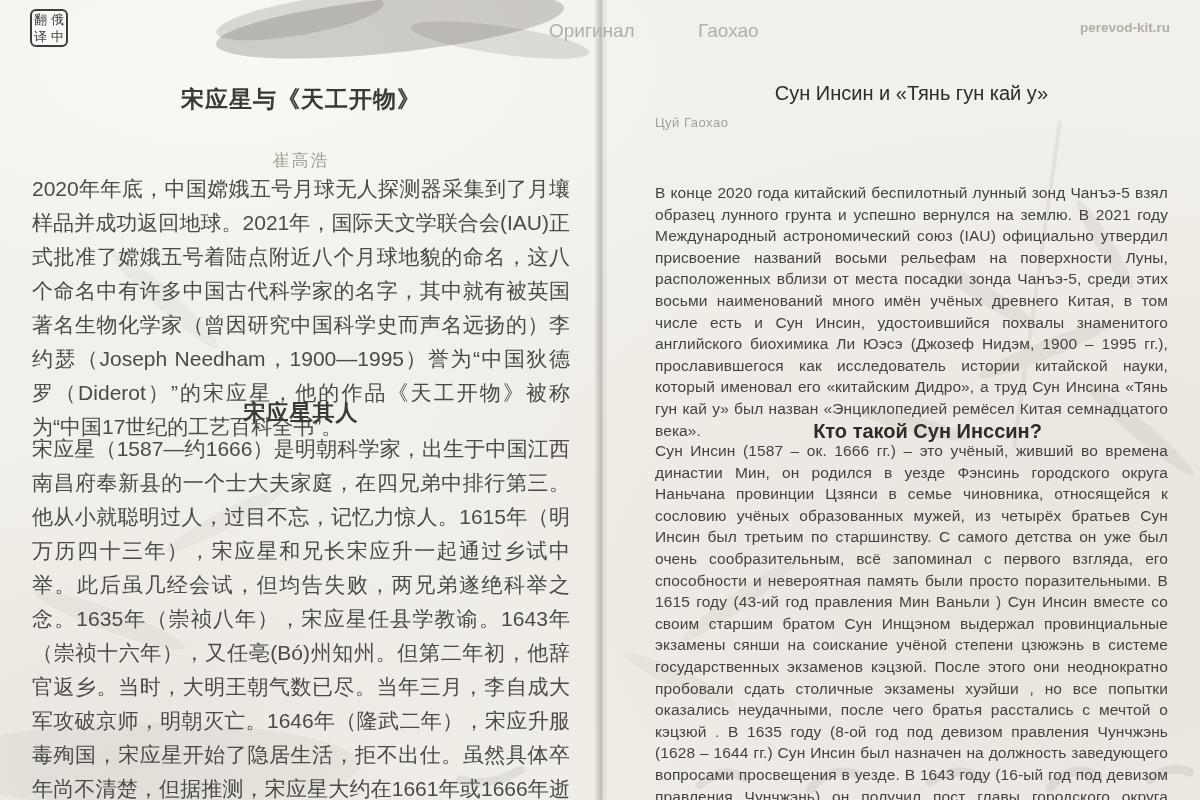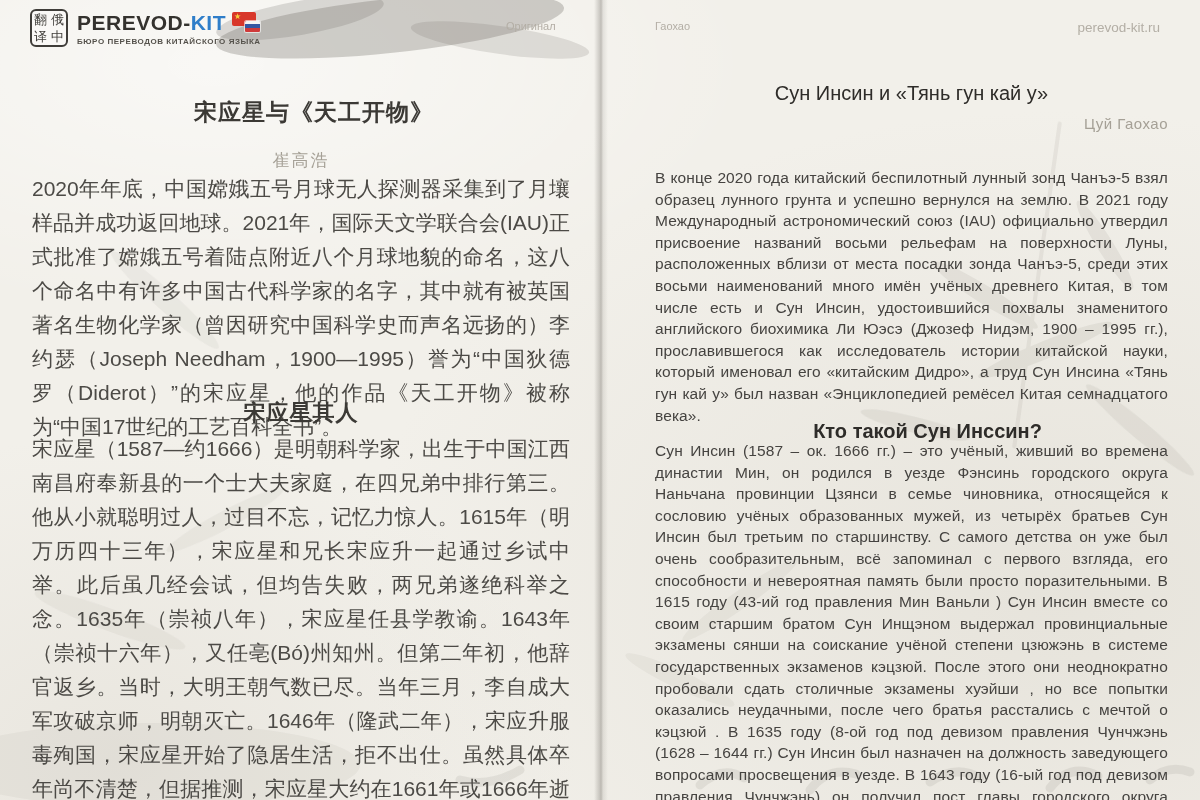--- a/index.html
+++ b/index.html
@@ -21,38 +21,38 @@
   .brand-line{display:flex;align-items:center;gap:6px;}
   .brand{font-weight:bold;font-size:21px;letter-spacing:.5px;color:#34322e;white-space:nowrap;}
   .brand .accent{color:#2f7ec9;}
   .tagline{font-size:8px;font-weight:bold;letter-spacing:.55px;color:#55524c;margin-top:2px;}
   .flags{position:relative;width:32px;height:22px;}
   .flag-cn{position:absolute;left:0;top:0;width:22px;height:14px;background:#d8372a;border-radius:2px;
     color:#f7d23e;font-size:8px;line-height:9px;padding-left:2px;}
   .flag-ru{position:absolute;left:13px;top:9px;width:15px;height:11px;border-radius:1.5px;overflow:hidden;box-shadow:0 0 0 1px rgba(255,255,255,.6);}
   .flag-ru div{height:33.4%;}
   .ru-w{background:#f5f5f5;} .ru-b{background:#3557a2;} .ru-r{background:#cf3a3a;}
-  .hdr-lbl{position:absolute;top:20px;font-size:11px;color:#b3aea5;}
+  .hdr-lbl{position:absolute;top:20px;font-size:19px;color:#b3aea5;margin-left:43px;}
   .lbl-original{left:506px;}
   .lbl-translation{left:655px;}
-  .site-url{position:absolute;top:20px;right:40px;font-size:13.5px;color:#b3aea5;}
+  .site-url{position:absolute;top:20px;right:30px;font-size:13.5px;color:#b3aea5;font-weight:bold;}
   
   .cn{position:absolute;left:32px;width:538px;color:#4c4a46;margin-top:28px;}
   .cn-title{top:84px;text-align:center;font-size:23px;font-weight:bold;color:#3b3935;letter-spacing:1px;}
   .cn-author{top:121px;text-align:center;font-size:17px;color:#a5a096;letter-spacing:2px;}
   .cn-body{font-size:21px;line-height:34px;text-align:justify;}
   .cn-p1{top:172px;}
   .cn-h2{top:398px;text-align:center;font-size:22px;font-weight:bold;color:#3b3935;letter-spacing:1px;}
   .cn-p2{top:432px;}
   
   .ru{position:absolute;left:655px;width:513px;color:#454340;}
   .ru-title{top:82px;text-align:center;font-size:20px;font-weight:normal;color:#2e2c29;}
-  .ru-author{top:115px;text-align:right;font-size:15px;color:#a5a096;letter-spacing:.5px;}
+  .ru-author{top:115px;text-align:left;font-size:13px;color:#a5a096;letter-spacing:.5px;}
   .ru-body{font-size:15.5px;line-height:21.6px;text-align:justify;letter-spacing:.1px;}
-  .ru-p1{top:167px;}
+  .ru-p1{top:182px;}
   .ru-h2{top:404px;text-align:center;font-size:20px;font-weight:bold;color:#2e2c29;}
   .ru-p2{top:440px;}
 </style>
 </head>
 <body>
 
 <div class="page">
 
   <svg class="bg-art" width="1200" height="800" viewBox="0 0 1200 800">
     <g fill="#6e6a62">
@@ -88,42 +88,28 @@
 
   <div class="seam"></div>
 
   <div class="logo">
     <div class="seal">
       <span>翻</span>
       <span>俄</span>
       <span>译</span>
       <span>中</span>
     </div>
-    <div>
-      <div class="brand-line">
-        <div class="brand"><span>PEREVOD-</span><span class="accent">KIT</span></div>
-        <div class="flags">
-          <div class="flag-cn"><span>★</span></div>
-          <div class="flag-ru">
-            <div class="ru-w"></div>
-              <div class="ru-b"></div>
-              <div class="ru-r"></div>
-          </div>
-        </div>
-      </div>
-      <div class="tagline">БЮРО ПЕРЕВОДОВ КИТАЙСКОГО ЯЗЫКА</div>
-    </div>
   </div>
 
   <div class="hdr-lbl lbl-original">Оригинал</div>
   <div class="hdr-lbl lbl-translation">Гаохао</div>
   <div class="site-url">perevod-kit.ru</div>
 
   <section>
-    <h1 class="cn cn-title" style="margin:13px;position:absolute;">宋应星与《天工开物》</h1>
+    <h1 class="cn cn-title" style="margin:0;position:absolute;">宋应星与《天工开物》</h1>
     <div class="cn cn-author">崔高浩</div>
     <p class="cn cn-body cn-p1" style="margin:0;position:absolute;">2020年年底，中国嫦娥五号月球无人探测器采集到了月壤样品并成功返回地球。2021年，国际天文学联合会(IAU)正式批准了嫦娥五号着陆点附近八个月球地貌的命名，这八个命名中有许多中国古代科学家的名字，其中就有被英国著名生物化学家（曾因研究中国科学史而声名远扬的）李约瑟（Joseph Needham，1900—1995）誉为“中国狄德罗（Diderot）”的宋应星，他的作品《天工开物》被称为“中国17世纪的工艺百科全书”。</p>
     <h2 class="cn cn-h2" style="margin:0;position:absolute;">宋应星其人</h2>
     <p class="cn cn-body cn-p2" style="margin:0;position:absolute;">宋应星（1587—约1666）是明朝科学家，出生于中国江西南昌府奉新县的一个士大夫家庭，在四兄弟中排行第三。他从小就聪明过人，过目不忘，记忆力惊人。1615年（明万历四十三年），宋应星和兄长宋应升一起通过乡试中举。此后虽几经会试，但均告失败，两兄弟遂绝科举之念。1635年（崇祯八年），宋应星任县学教谕。1643年（崇祯十六年），又任亳(Bó)州知州。但第二年初，他辞官返乡。当时，大明王朝气数已尽。当年三月，李自成大军攻破京师，明朝灭亡。1646年（隆武二年），宋应升服毒殉国，宋应星开始了隐居生活，拒不出仕。虽然具体卒年尚不清楚，但据推测，宋应星大约在1661年或1666年逝世。</p>
   </section>
 
   <section>
     <h1 class="ru ru-title" style="margin:0;position:absolute;">Сун Инсин и «Тянь гун кай у»</h1>
     <div class="ru ru-author">Цуй Гаохао</div>
     <p class="ru ru-body ru-p1" style="margin:0;position:absolute;">В конце 2020 года китайский беспилотный лунный зонд Чанъэ-5 взял образец лунного грунта и успешно вернулся на землю. В 2021 году Международный астрономический союз (IAU) официально утвердил присвоение названий восьми рельефам на поверхности Луны, расположенных вблизи от места посадки зонда Чанъэ-5, среди этих восьми наименований много имён учёных древнего Китая, в том числе есть и Сун Инсин, удостоившийся похвалы знаменитого английского биохимика Ли Юэсэ (Джозеф Нидэм, 1900 – 1995 гг.), прославившегося как исследователь истории китайской науки, который именовал его «китайским Дидро», а труд Сун Инсина «Тянь гун кай у» был назван «Энциклопедией ремёсел Китая семнадцатого века».</p>

